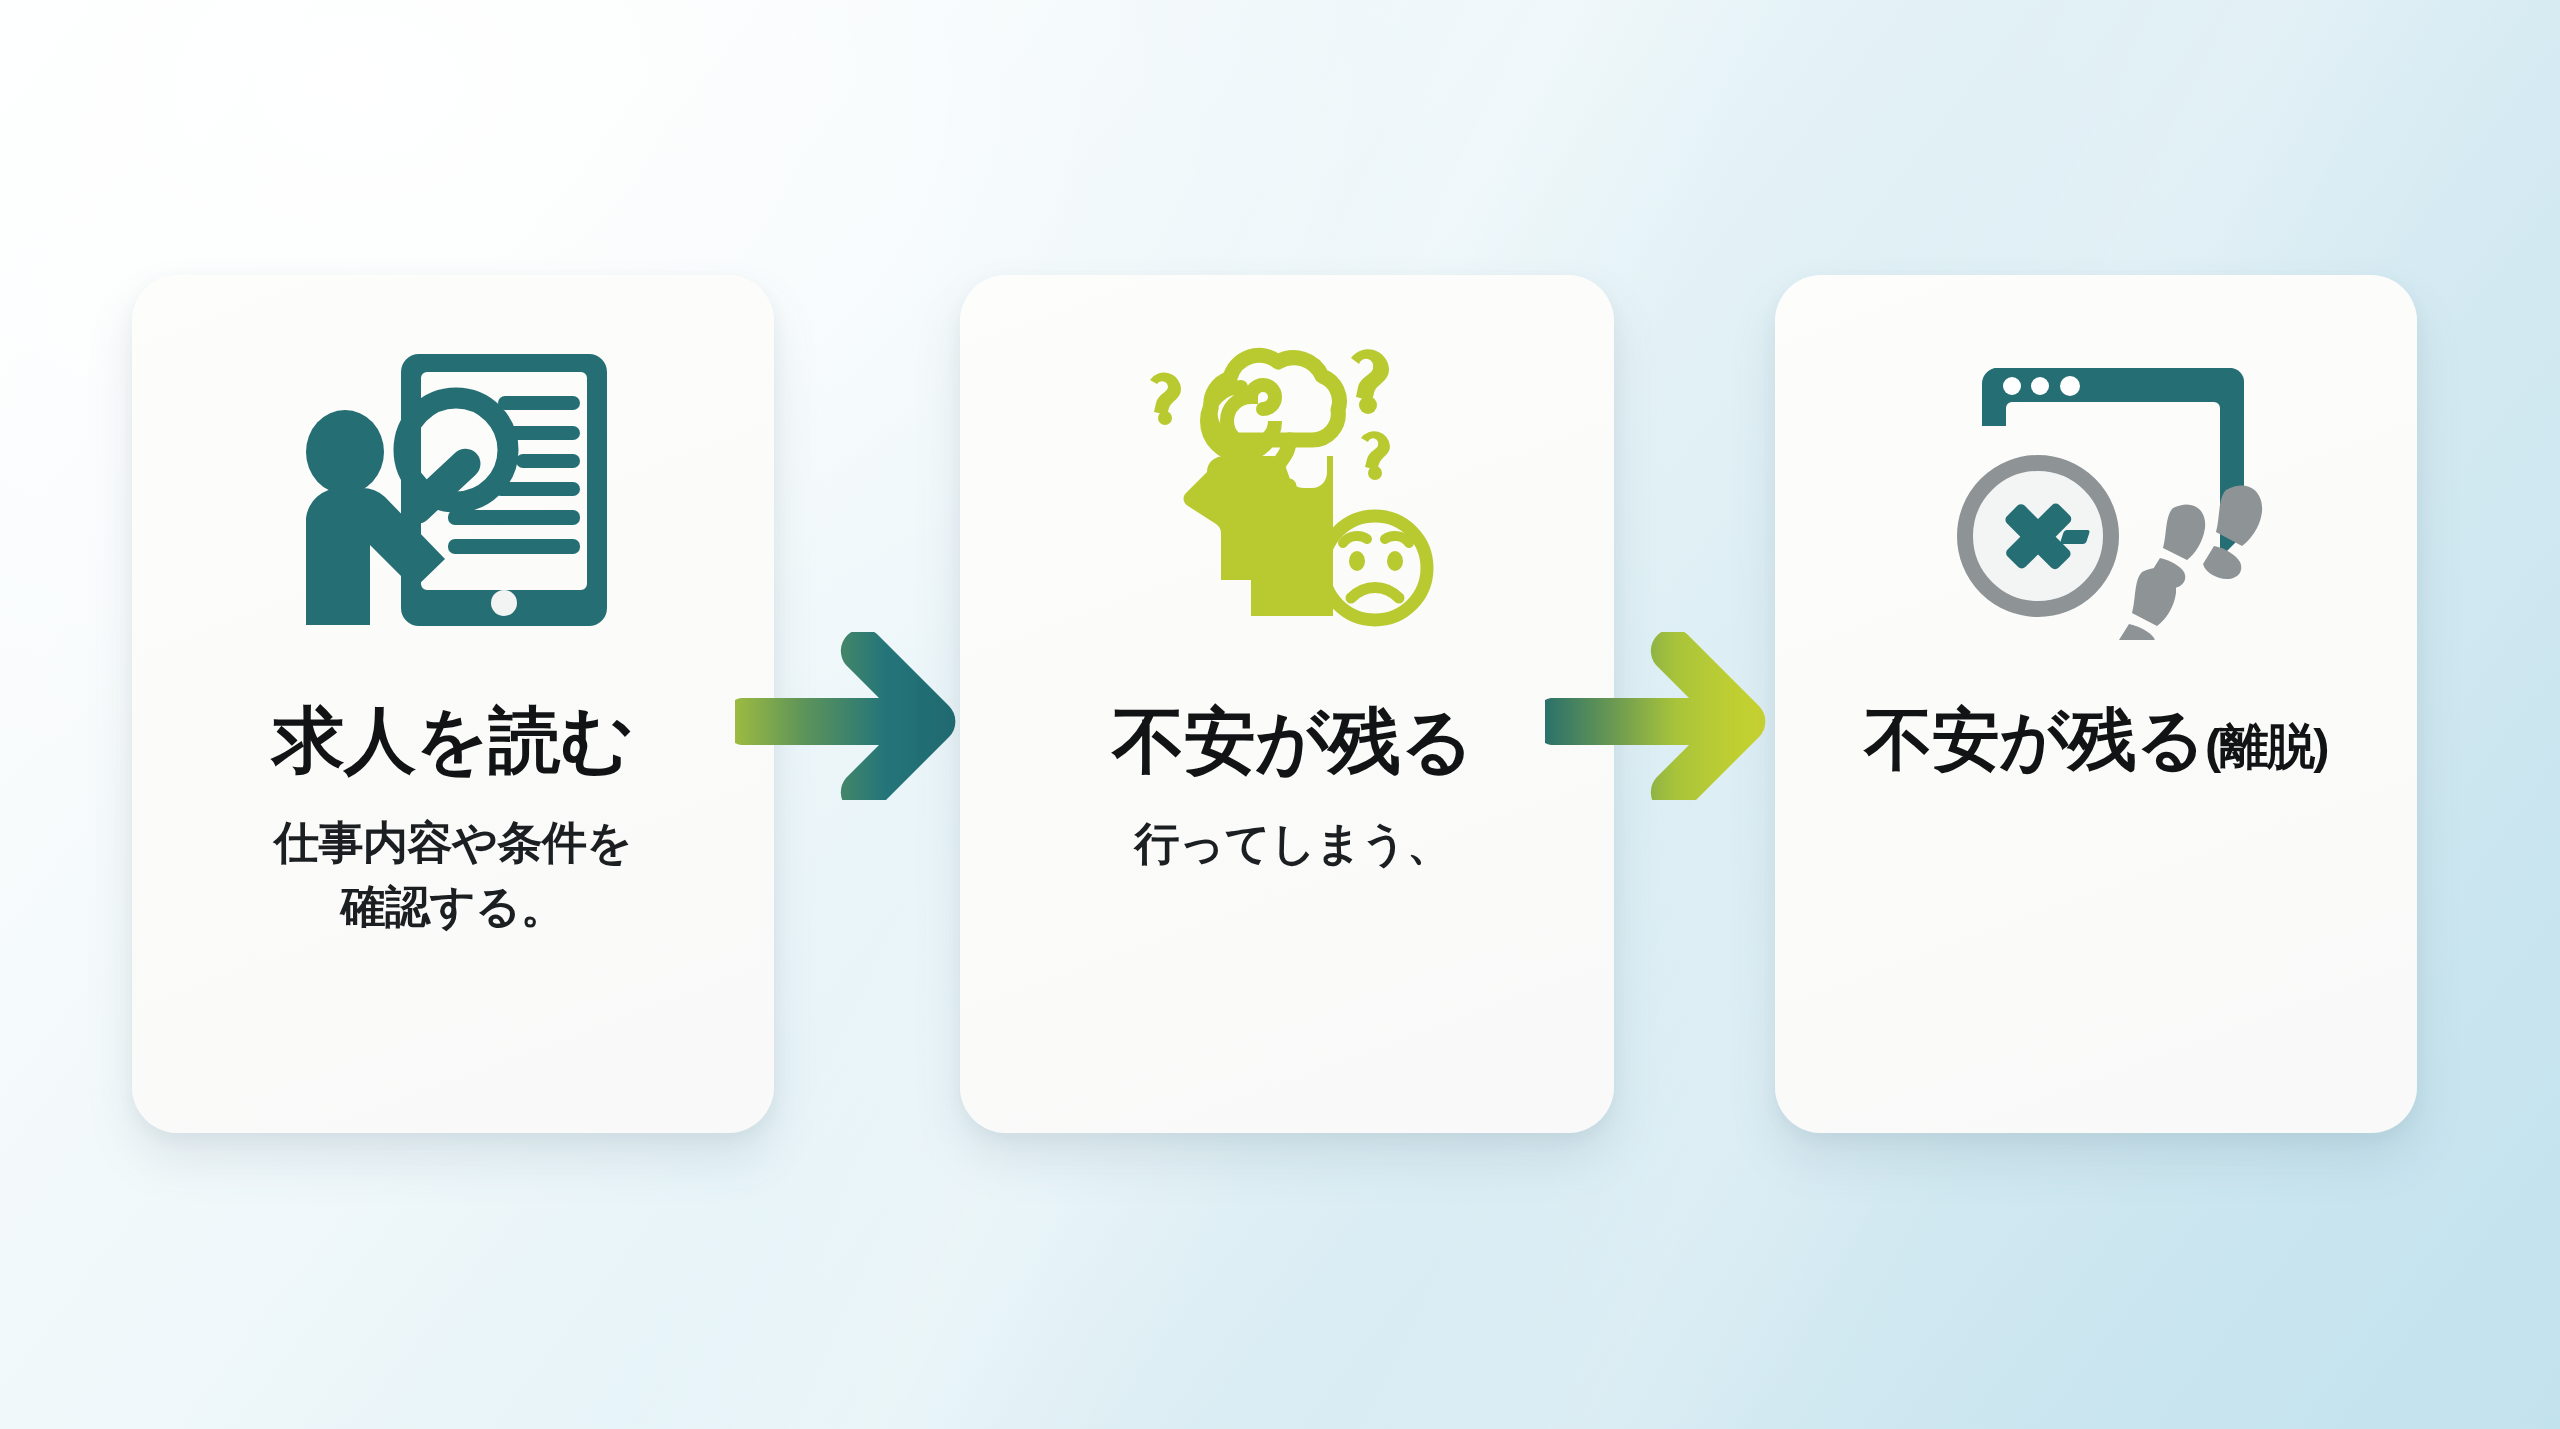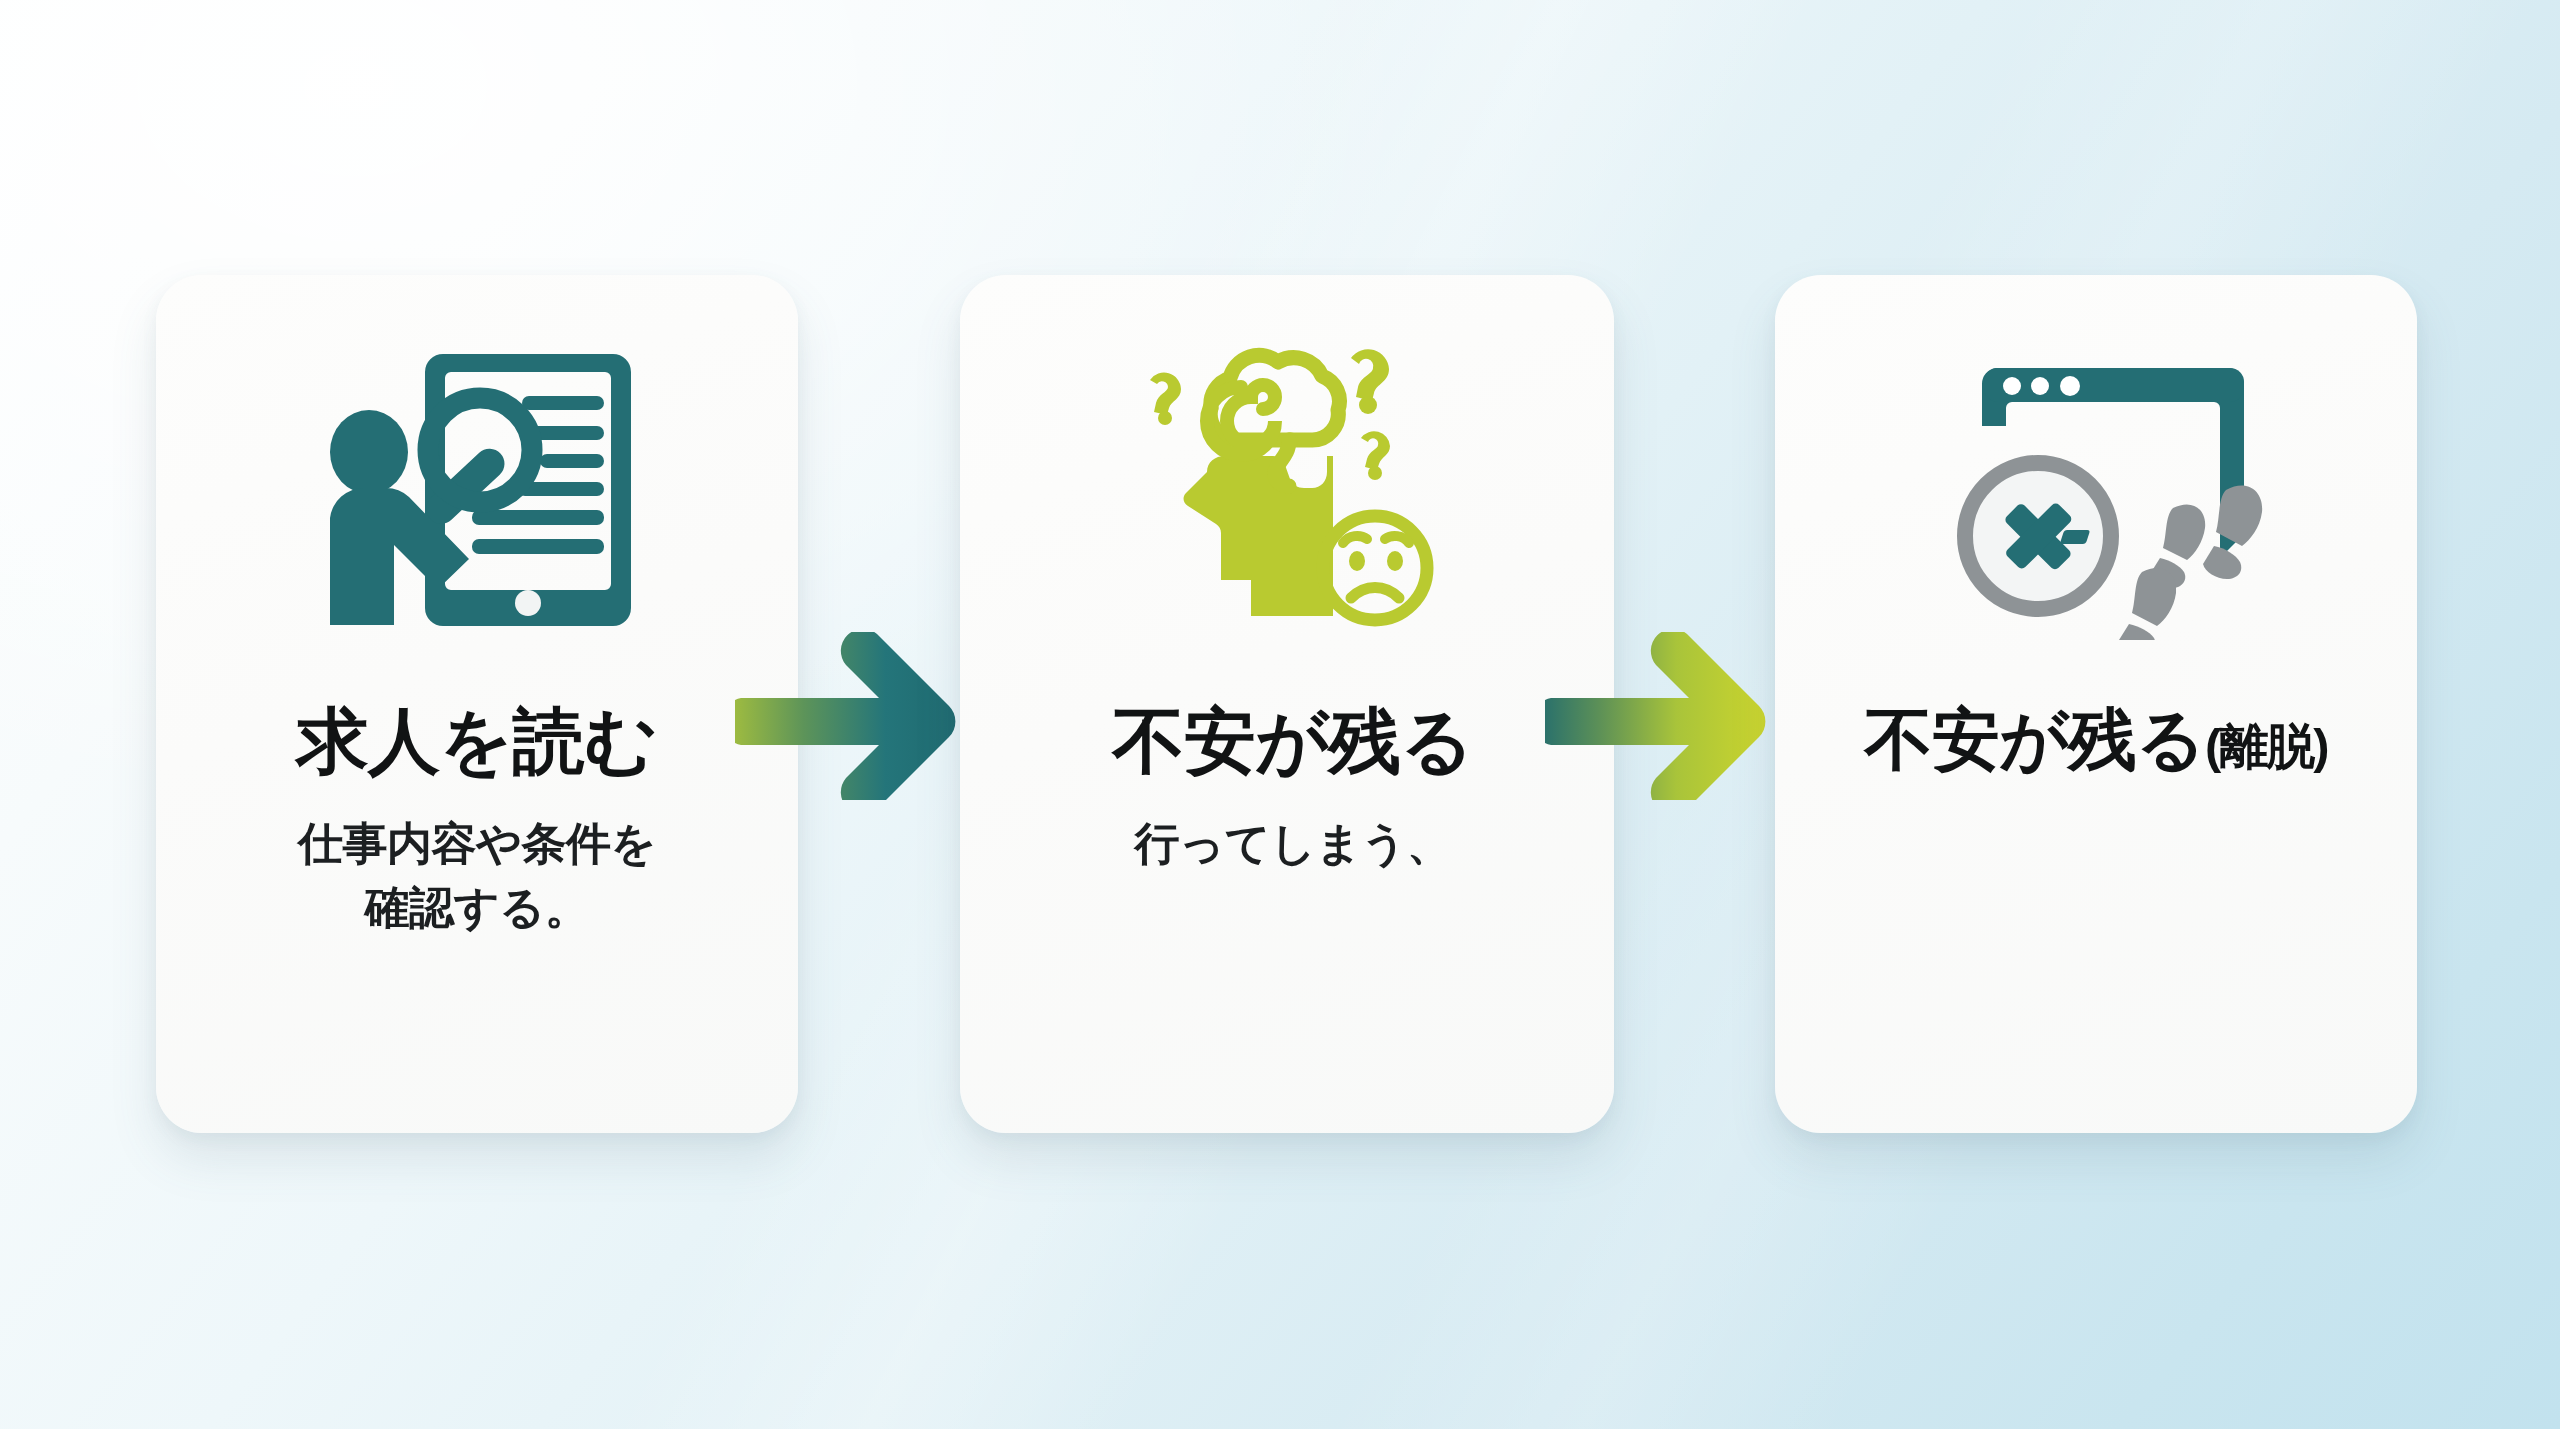--- a/index.html
+++ b/index.html
@@ -56,21 +56,21 @@
     height: 858px;
     background: linear-gradient(160deg, #fdfdfc 0%, #fbfbfa 45%, #f8f9f8 100%);
     border-radius: 46px;
     box-shadow:
       0 26px 48px rgba(80, 110, 125, 0.13),
       0 6px 16px rgba(80, 110, 125, 0.07);
     display: flex;
     flex-direction: column;
     align-items: center;
   }
-  .card-1 { left: 156px; }
+  .card-1 { left: 132px; font-family: Liberation Serif, serif; }
   .card-2 { left: 960px; padding-left: 12px; }
   .card-3 { left: 1775px; }
 
   .icon-slot {
     width: 100%;
     height: 430px;
     display: flex;
     align-items: center;
     justify-content: center;
   }

